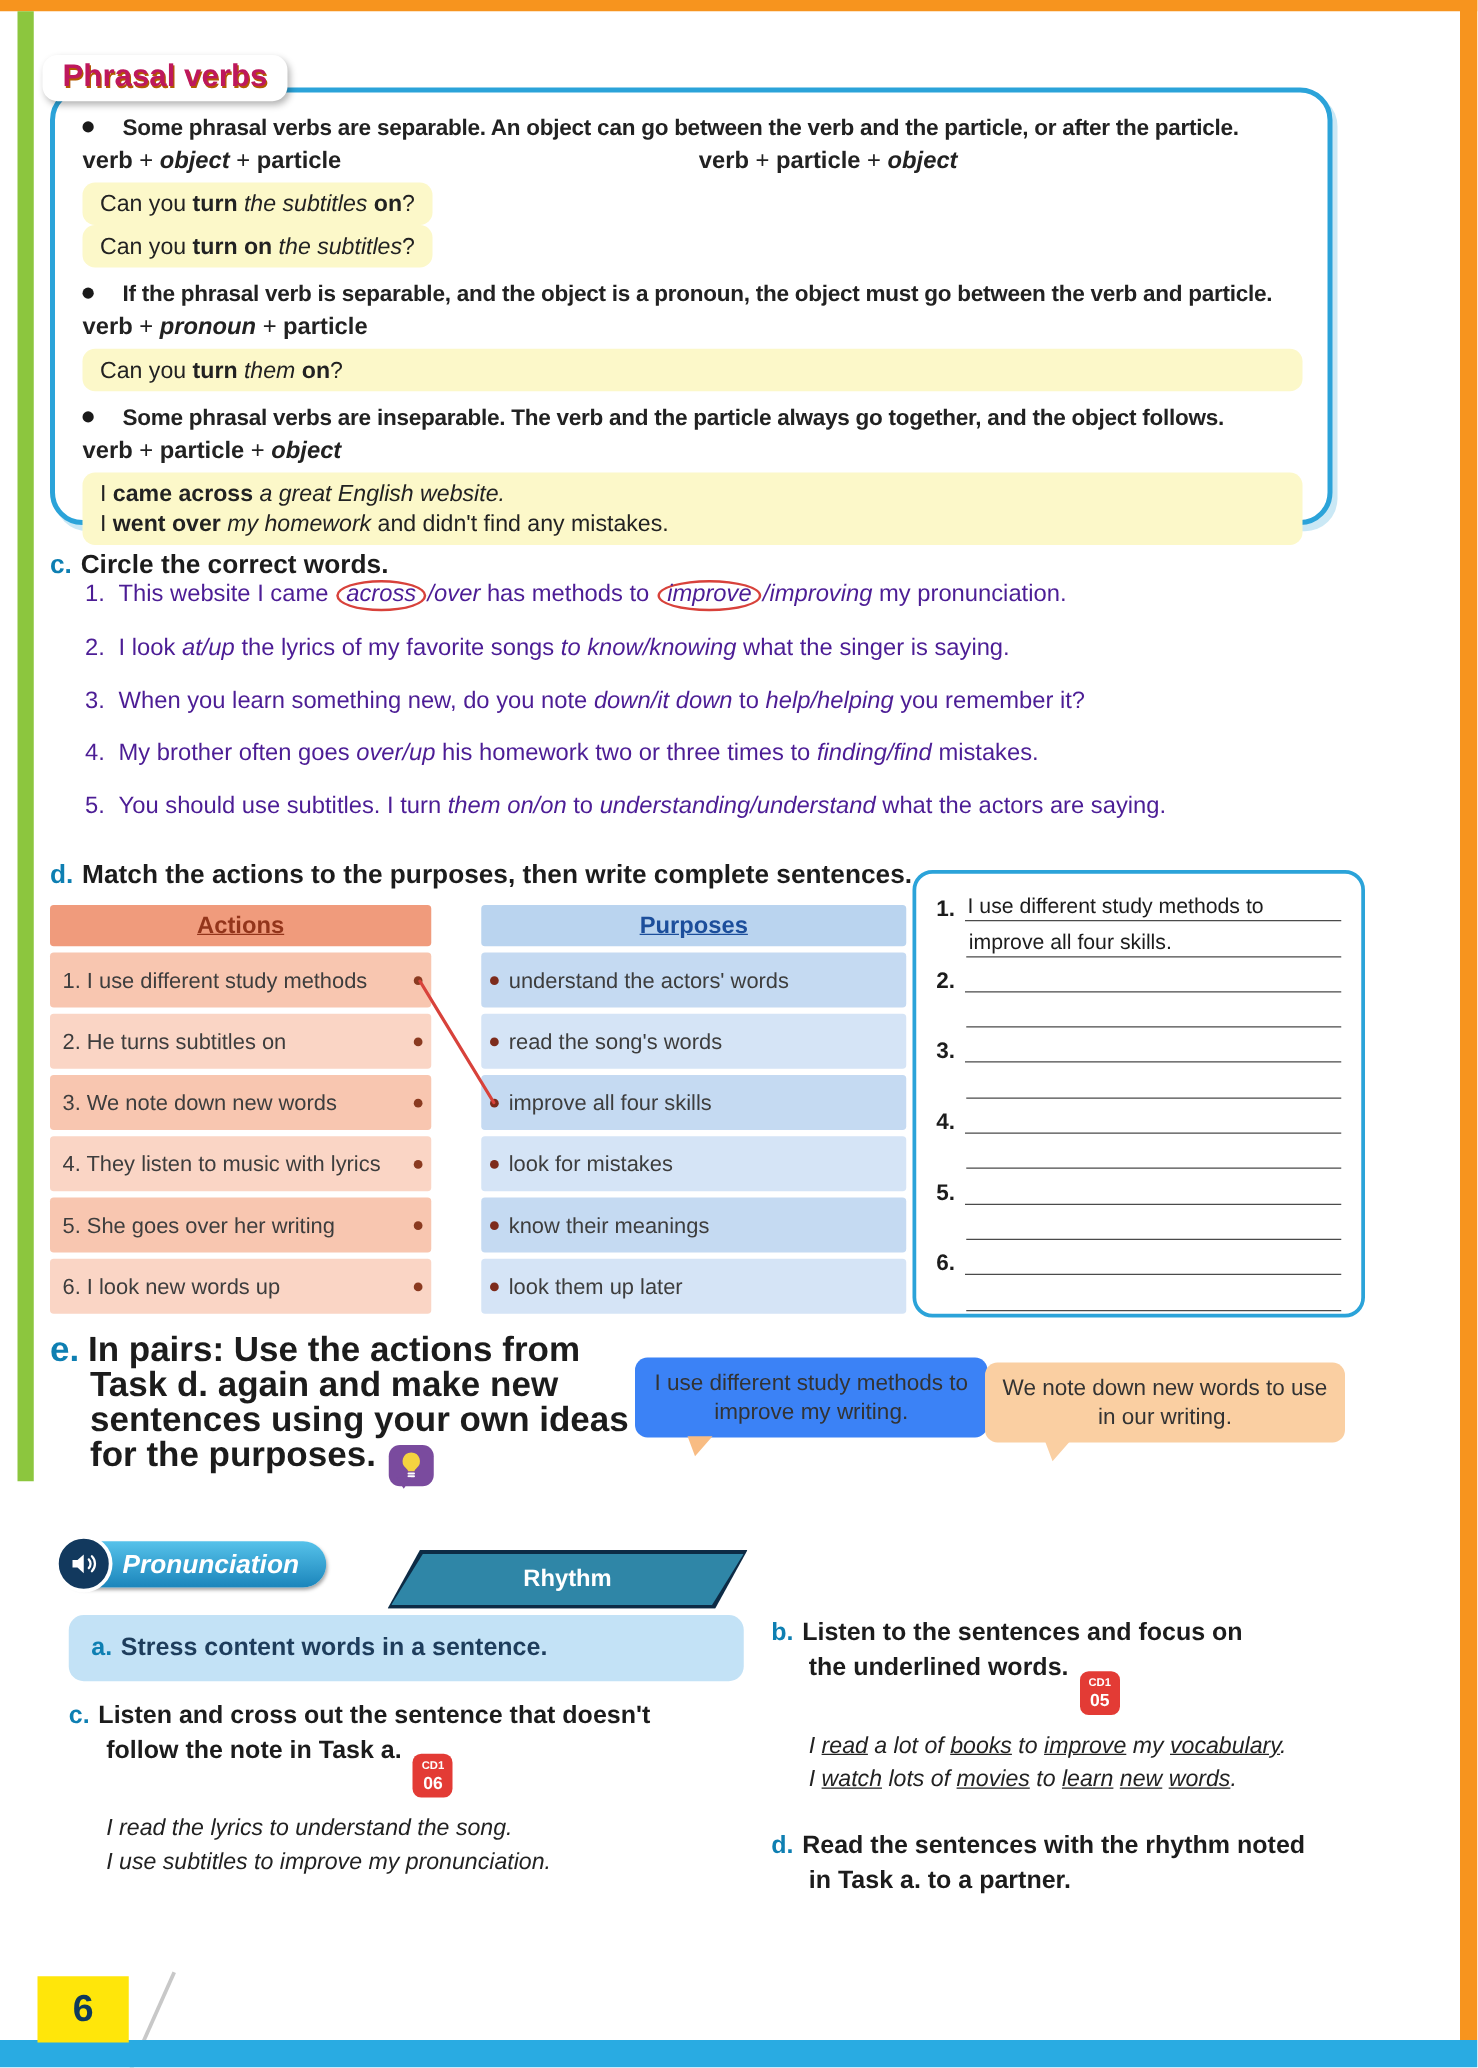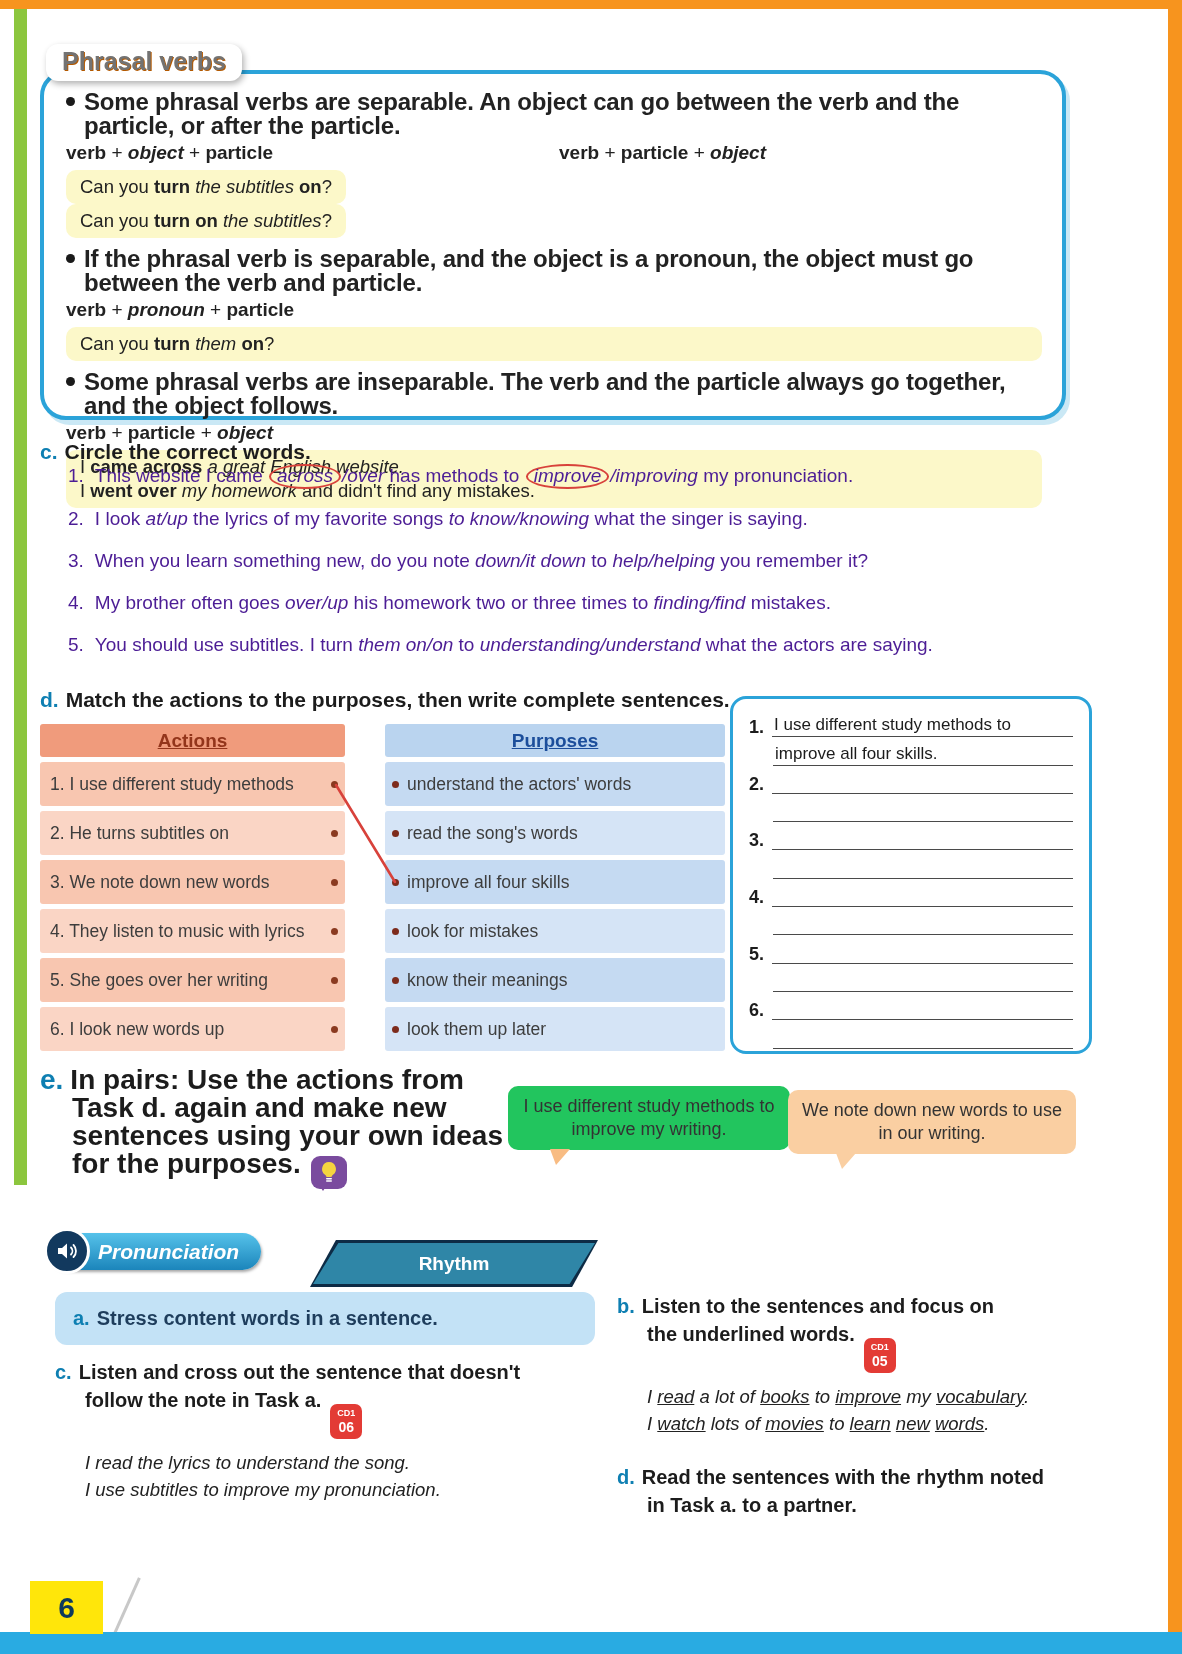--- a/index.html
+++ b/index.html
@@ -18,27 +18,27 @@
   
   .top-accent   { position:absolute; left:0; top:0; width:1182px; height:9px; background:#F7941E; }
   .left-stripe  { position:absolute; left:14px; top:9px; width:13px; height:1176px; background:#8CC63E; }
   .right-stripe { position:absolute; right:0; top:0; width:14px; height:1632px; background:#F7941E; }
   .bottom-bar   { position:absolute; left:0; bottom:0; width:1182px; height:22px; background:#29ABE2; }
   .corner-diag  { position:absolute; left:120px; top:1574px; width:3px; height:88px; background:#c8c8c8; transform:rotate(24deg); }
   .page-num { position:absolute; left:30px; top:1581px; width:73px; height:53px; background:#FFE60A;
               color:#0E3A5C; font-size:30px; font-weight:700; display:flex; align-items:center; justify-content:center; }
 
   
-  .grammar-badge { position:absolute; left:46px; top:44px; z-index:3; background:#fff; border-radius:12px;
+  .grammar-badge { position:absolute; left:34px; top:44px; z-index:3; background:#fff; border-radius:12px;
                    padding:3px 16px 5px; box-shadow:2px 3px 6px rgba(0,0,0,.3); font-size:25px; font-weight:700;
-                   color:#737373; text-shadow:1px 1px 0 #B35900; }
+                   color:#be185d; text-shadow:1px 1px 0 #B35900; }
   .grammar-box { position:absolute; left:40px; top:70px; width:1026px; height:350px; background:#fff;
                  border:4px solid #2BA3D9; border-radius:26px; box-shadow:4px 5px 0 rgba(43,163,217,.25);
                  padding:16px 20px 10px 22px; }
-  .rule { display:flex; align-items:flex-start; gap:9px; font-size:24px; font-weight:700;
+  .rule { display:flex; align-items:flex-start; gap:23px; font-size:18px; font-weight:700;
           letter-spacing:-0.2px; line-height:24px; margin-bottom:3px; }
   .bullet { width:9px; height:9px; border-radius:50%; background:#1a1a1a; flex:none; margin-top:7px; }
   .formula-row { display:flex; font-size:19px; line-height:24px; margin:0 0 5px 0; }
   .formula-left, .ex-left { width:493px; flex:none; }
   .ex-row { display:flex; margin:0 0 9px 0;flex-direction:column; }
   .yellow-pill { display:inline-block; background:#FCF8C9; border-radius:10px; padding:5px 14px;
                  font-size:18.5px; line-height:24px; }
 
   
   .tlabel { color:#0E7FB2; font-weight:700; margin-right:7px; }
@@ -81,21 +81,21 @@
   
   .task-e { position:absolute; left:40px; top:1066px; width:470px; font-size:28px; font-weight:700;
             line-height:28px; color:#1c1c1c; padding-left:32px; text-indent:-32px; }
   .idea-icon { display:inline-block; width:36px; height:33px; background:#7A4B9E; border-radius:9px;
                vertical-align:-10px; margin-left:10px; position:relative; text-align:center; text-indent:0; }
   .idea-icon svg { margin-top:5px; }
   .idea-icon::after { content:''; position:absolute; left:6px; bottom:-8px;
                       border:6px solid transparent; border-top:9px solid #7A4B9E; }
   .bubble { position:absolute; border-radius:10px; padding:9px 12px; font-size:18px; line-height:23px;
             text-align:center; color:#333; }
-  .bubble1 { left:508px; top:1086px; width:282px; background:#22c55e; }
+  .bubble1 { left:508px; top:1086px; width:282px; background:#3b82f6; }
   .bubble2 { left:788px; top:1090px; width:288px; background:#FACFA2; }
   .bubble::after { content:''; position:absolute; bottom:-15px; left:42px;
                    border-left:6px solid transparent; border-right:14px solid transparent;
                    border-top:16px solid #F8BC83; }
   .bubble2::after { border-top-color:#FACFA2; left:48px; }
 
   
   .pron-badge { position:absolute; left:48px; top:1233px; height:37px;
                 background:linear-gradient(180deg,#56C2EA,#1B85BB); border-radius:19px;
                 padding:0 22px 0 50px; display:flex; align-items:center; color:#fff; font-weight:700;

